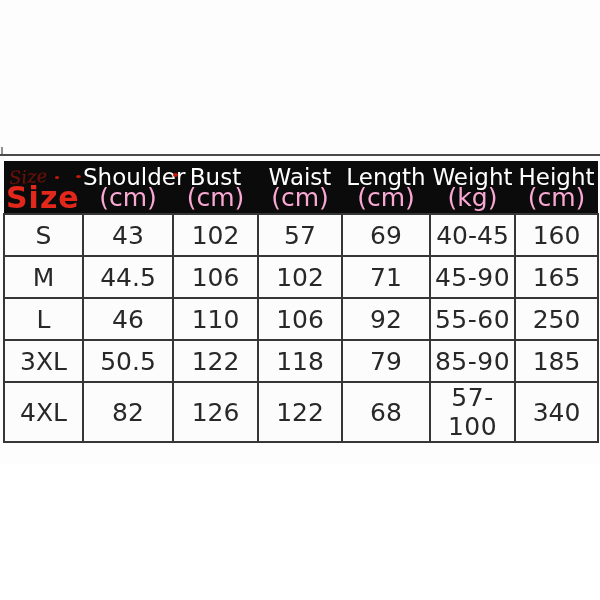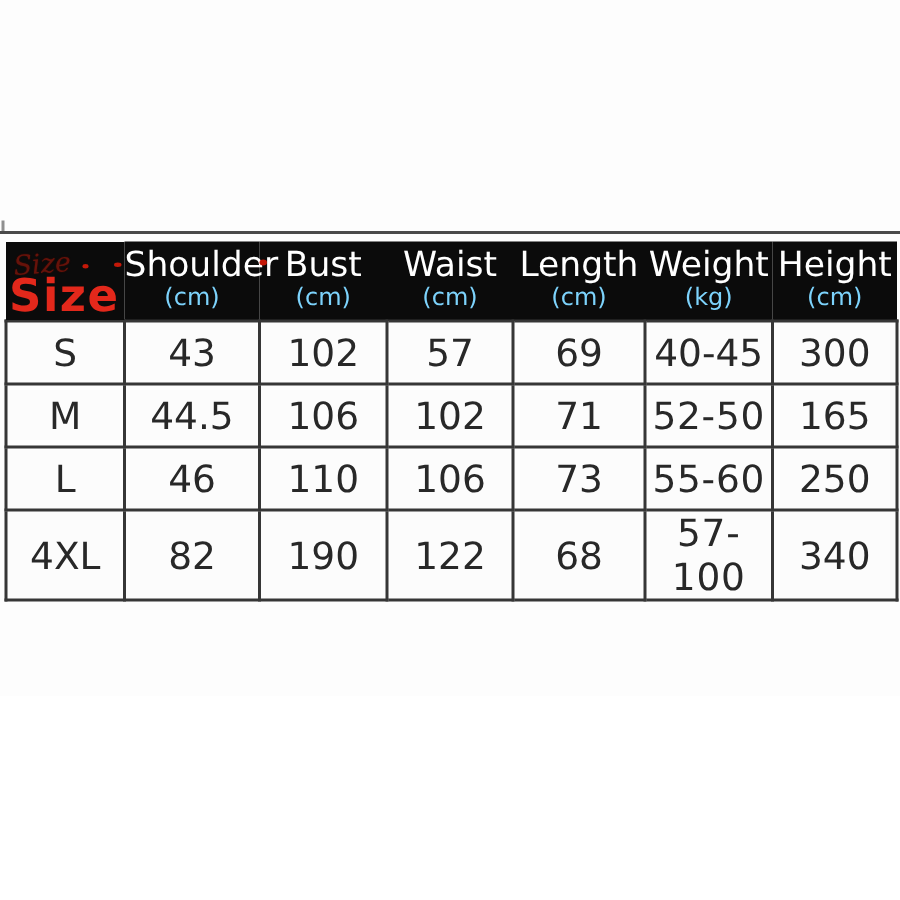--- a/index.html
+++ b/index.html
@@ -14,21 +14,21 @@
   table.size-table {
     position:absolute; left:3px; top:161px; width:594px;
     border-collapse:collapse; table-layout:fixed;
   }
   table.size-table thead th {
     background:#0b0b0b; border:0; height:52px; padding:0;
     vertical-align:middle; font-weight:normal;
   }
   th.size-col { position:relative; }
   .hl { display:block; color:#ffffff; font-size:23px; line-height:21px; text-align:center; }
-  .hu { display:block; color:#7dd3fc; font-size:16px; line-height:19px; text-align:center; }
+  .hu { display:block; color:#f9a8d4; font-size:25px; line-height:19px; text-align:center; }
   .size-red {
     position:absolute; left:2px; bottom:0px;
     color:#e3281b; font-size:30px; font-weight:bold; line-height:1; letter-spacing:1px;
   }
   .scribble {
     position:absolute; left:9px; top:166px; z-index:3;
     color:#6b130a; font-size:18px; font-style:italic;
     font-family:"DejaVu Serif", serif;
     transform:rotate(-4deg); opacity:0.95; text-shadow:0 0 1px #4a0c05;
   }
@@ -95,44 +95,53 @@
       </tr>
     </thead>
     <tbody>
       <tr>
         <td class="cell-size">S</td>
         <td>43</td>
         <td>102</td>
         <td>57</td>
         <td>69</td>
         <td>40-45</td>
-        <td>300</td>
+        <td>160</td>
       </tr>
       <tr>
         <td class="cell-size">M</td>
         <td>44.5</td>
         <td>106</td>
         <td>102</td>
         <td>71</td>
-        <td class="wt-big">52-50</td>
+        <td class="wt-big">45-90</td>
         <td>165</td>
       </tr>
       <tr>
         <td class="cell-size">L</td>
         <td>46</td>
         <td>110</td>
         <td>106</td>
-        <td>73</td>
+        <td>92</td>
         <td class="wt-big">55-60</td>
         <td>250</td>
       </tr>
       <tr>
+        <td class="cell-size">3XL</td>
+        <td>50.5</td>
+        <td>122</td>
+        <td>118</td>
+        <td>79</td>
+        <td class="wt-big">85-90</td>
+        <td>185</td>
+      </tr>
+      <tr>
         <td class="cell-size">4XL</td>
         <td>82</td>
-        <td>190</td>
+        <td>126</td>
         <td>122</td>
         <td>68</td>
         <td class="wt-big">57-100</td>
         <td>340</td>
       </tr>
     </tbody>
   </table>
 
   <span class="scribble">Size</span>
   <span class="speck speck-1"></span>

